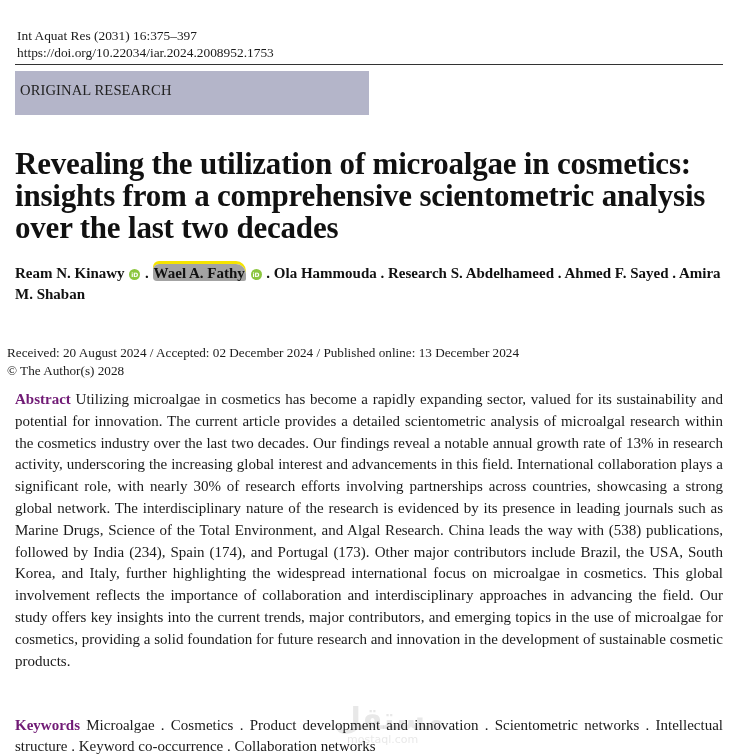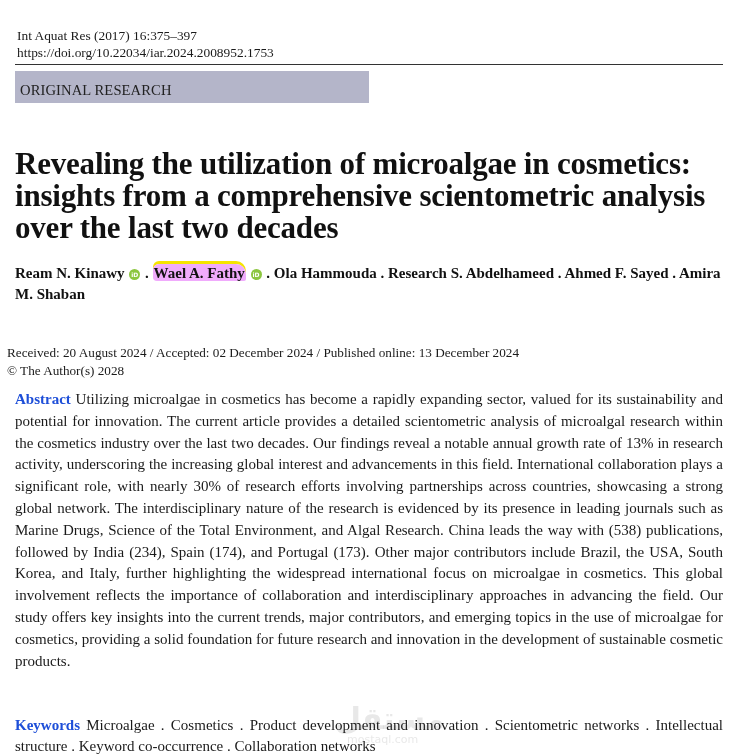--- a/index.html
+++ b/index.html
@@ -3,61 +3,61 @@
 <meta charset="utf-8">
 <style>
   html, body { margin: 0; padding: 0; background: #ffffff; }
   body {
     width: 741px; height: 756px; overflow: hidden; position: relative;
     font-family: "Liberation Serif", "DejaVu Serif", serif; color: #1a1a1a;
   }
   .journal-ref { position: absolute; left: 17px; top: 27px; font-size: 13.4px; line-height: 17px; }
   .rule { position: absolute; left: 15px; top: 64px; width: 708px; height: 0; border-top: 1.6px solid #333; }
   .banner {
-    position: absolute; left: 15px; top: 71px; width: 354px; height: 32px;
+    position: absolute; left: 15px; top: 71px; width: 354px; height: 44px;
     background: #b4b5c9; box-sizing: border-box; padding-left: 5px;
     font-size: 14.6px; line-height: 38px; color: #222; letter-spacing: 0.1px;
   }
   .title {
     position: absolute; left: 15px; top: 148px; width: 715px;
     font-weight: bold; font-size: 31px; line-height: 32px; color: #111;
     letter-spacing: -0.2px;
   }
   .authors {
     position: absolute; left: 15px; top: 263px; width: 715px;
     font-weight: bold; font-size: 15px; line-height: 21px; color: #111;
   }
-  .hl { background: #f0abfc; border-radius: 6px 10px 2px 4px; padding: 1px 1px 0 1px; box-shadow: 0 -3px 0 #f5e400; }
+  .hl { background: #a3a3a3; border-radius: 6px 10px 2px 4px; padding: 1px 1px 0 1px; box-shadow: 0 -3px 0 #f5e400; }
   .orcid {
     display: inline-block; width: 11px; height: 11px; border-radius: 50%;
     background: #8cc63f; color: #fff; font-size: 6px; line-height: 11px; text-align: center;
     vertical-align: 1px; margin: 0 1px; font-family: "DejaVu Sans", sans-serif; font-weight: bold;
   }
   .dates { position: absolute; left: 7px; top: 344px; font-size: 13.2px; line-height: 18px; }
   .abstract {
     position: absolute; left: 15px; top: 389px; width: 708px;
     font-size: 15px; line-height: 21.8px; text-align: justify; color: #1a1a1a;
   }
-  .abstract b, .keywords b { color: #1d4ed8; }
+  .abstract b, .keywords b { color: #701a75; }
   .keywords {
     position: absolute; left: 15px; top: 715px; width: 708px;
     font-size: 15px; line-height: 21px; text-align: justify; text-align-last: left;
   }
   .watermark {
     position: absolute; left: 335px; top: 704px; font-family: "DejaVu Sans", sans-serif;
     color: rgba(150,150,150,0.22); pointer-events: none;
   }
   .watermark .ar { font-size: 30px; font-weight: bold; line-height: 30px; }
   .watermark .en { font-size: 11px; line-height: 12px; margin-left: 12px; }
 </style>
 </head>
 <body>
 
 <div class="journal-ref">
-  <div>Int Aquat Res (2017) 16:375–397</div>
+  <div>Int Aquat Res (2031) 16:375–397</div>
   <div>https://doi.org/10.22034/iar.2024.2008952.1753</div>
 </div>
 
 <div class="rule"></div>
 
 <div class="banner">ORIGINAL RESEARCH</div>
 
 <h1 class="title" style="margin:0;">Revealing the utilization of microalgae in cosmetics: insights from a comprehensive scientometric analysis over the last two decades</h1>
 
 <div class="authors">

